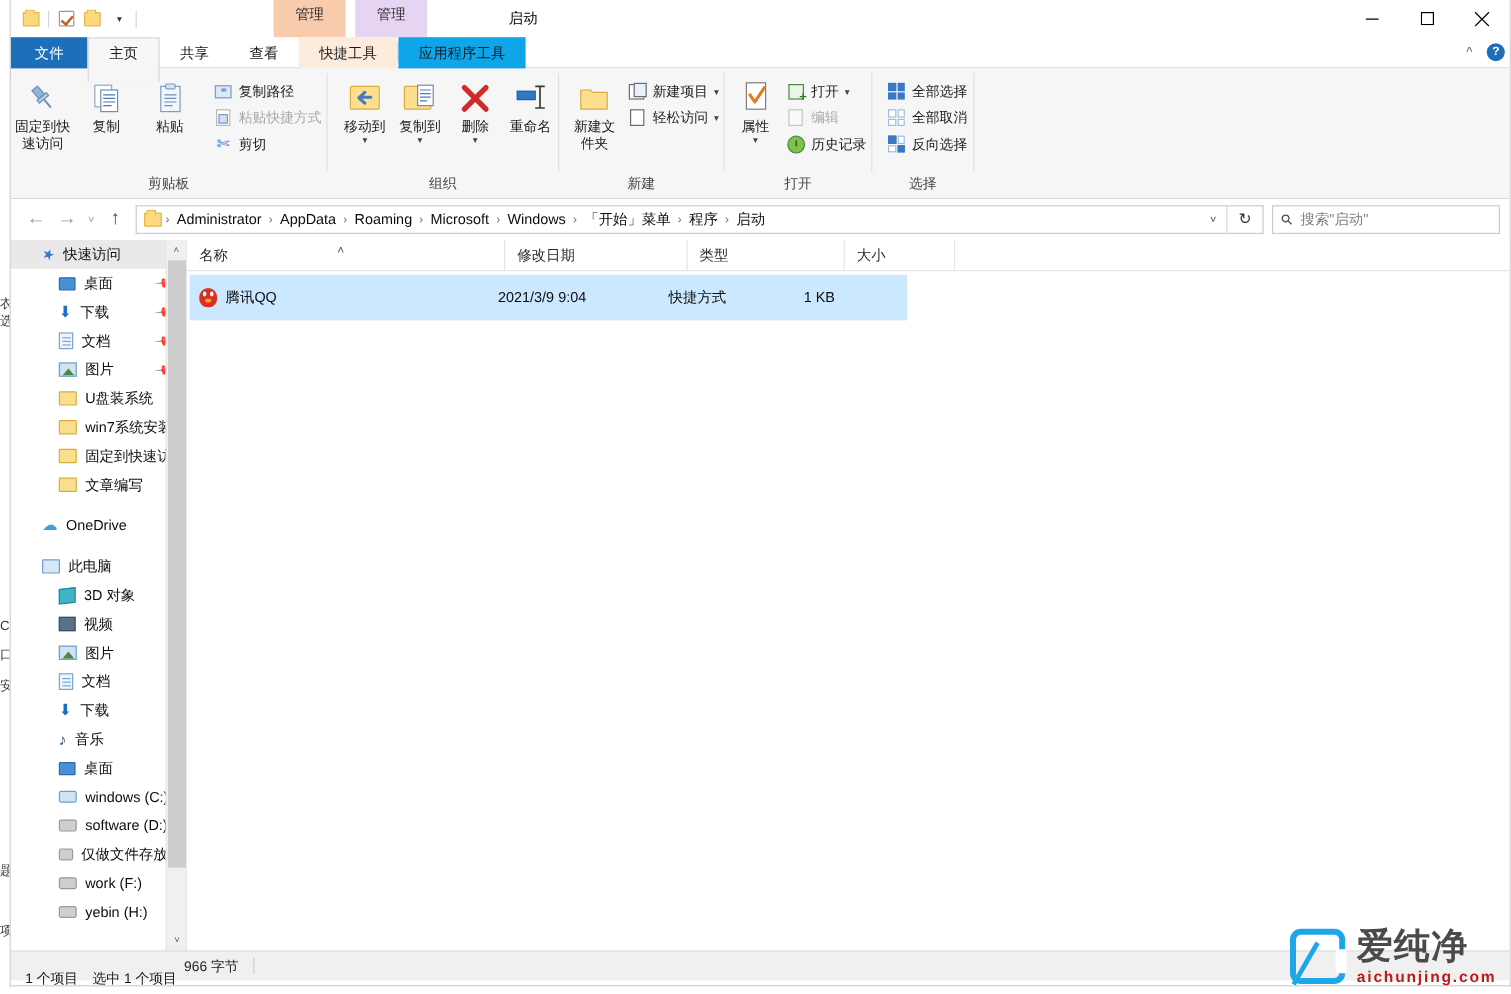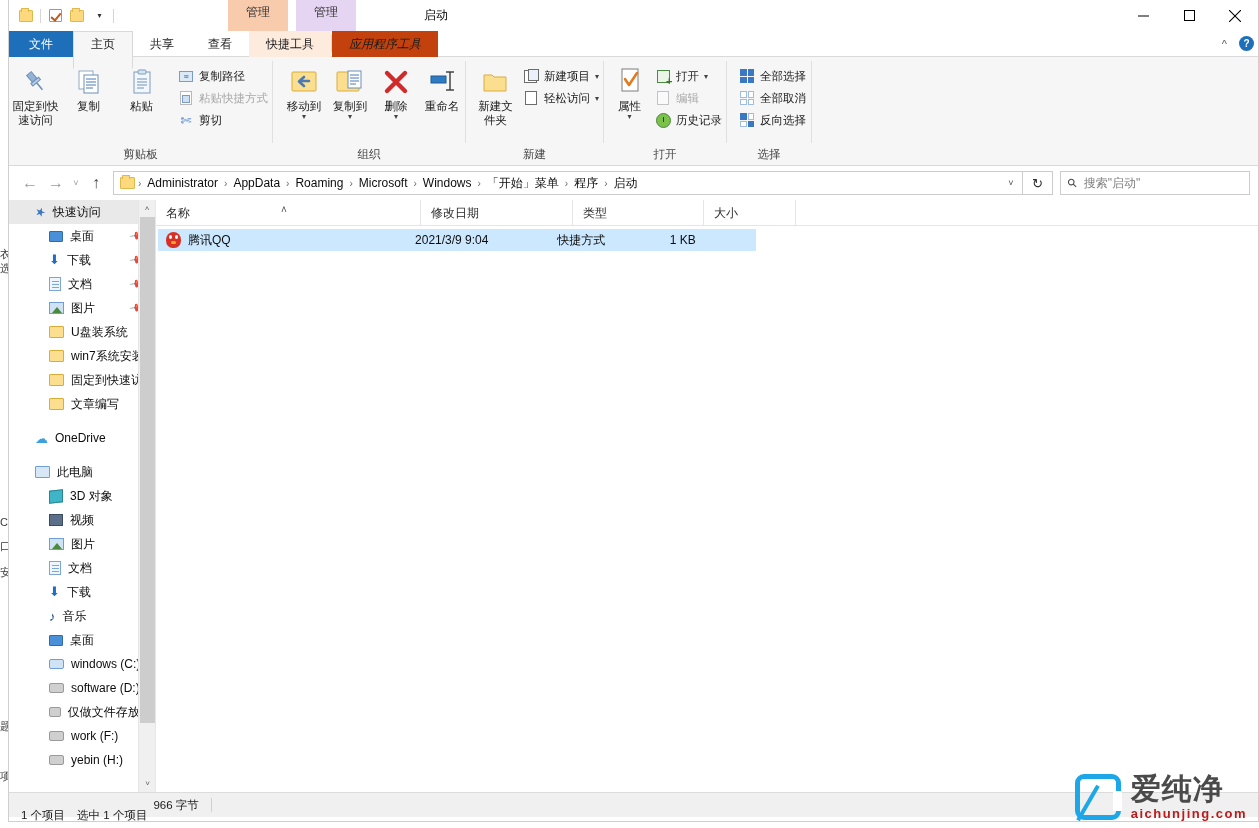--- a/index.html
+++ b/index.html
@@ -102,21 +102,21 @@
     color: #1a1a1a; white-space: nowrap;
   }
   .tab.file {
     background: #1e6fba; color:#fff; padding: 0 20px; font-weight: normal;
   }
   .tab.active-main {
     background: #f6f6f6; border: 1px solid #d9d9d9; border-bottom: 1px solid #f6f6f6;
     line-height: 24px; position: relative; z-index: 3;
   }
   .tab.ctx-tab-peach { background:#fdecde; }
-  .tab.ctx-tab-purple { background:#c2410c;font-style:italic; }
+  .tab.ctx-tab-purple { background:#0ea5e9; }
   .tab-divider { width:1px; background:#d9d9d9; margin: 4px 0; }
 
   #help-row {
     position: absolute; right: 4px; top: 5px; display:flex; align-items:center; gap:12px;
   }
   .chev-up { font-size: 11px; color:#555; }
   .help-circle {
     width:15px;height:15px;border-radius:50%;background:#1e6fba;color:#fff;
     font-size:10px; display:flex;align-items:center;justify-content:center; font-weight:bold;
   }
@@ -255,21 +255,21 @@
     background:#ffffff; font-size:12px; color:#2b2b2b;
   }
   .col { position:relative; height:26px; line-height:26px; padding-left:10px; border-right:1px solid #e5e5e5; }
   .col.name { width:265px; }
   .col.date { width:152px; }
   .col.type { width:131px; }
   .col.size { width:92px; text-align:left; }
   .sort-arrow { position:absolute; left:125px; top:-3px; font-size:10px; color:#4a4a4a; }
 
   .file-row {
-    height:22px; display:flex; align-items:center; font-size:12px; color:#0c0c0c;
+    height:38px; display:flex; align-items:center; font-size:12px; color:#0c0c0c;
     background:#cce8ff; width:598px; margin-left:2px; margin-top:3px;
   }
   .fr-name { width:265px; display:flex; align-items:center; gap:7px; padding-left:8px; }
   .fr-date { width:152px; padding-left:10px; }
   .fr-type { width:131px; padding-left:10px; }
   .fr-size { width:92px; text-align:left; padding-right:10px; }
   .qq-icon {
     width:15px;height:16px;background:#d93025;border-radius:50% 50% 45% 45%;position:relative;
   }
   .qq-icon::before{

